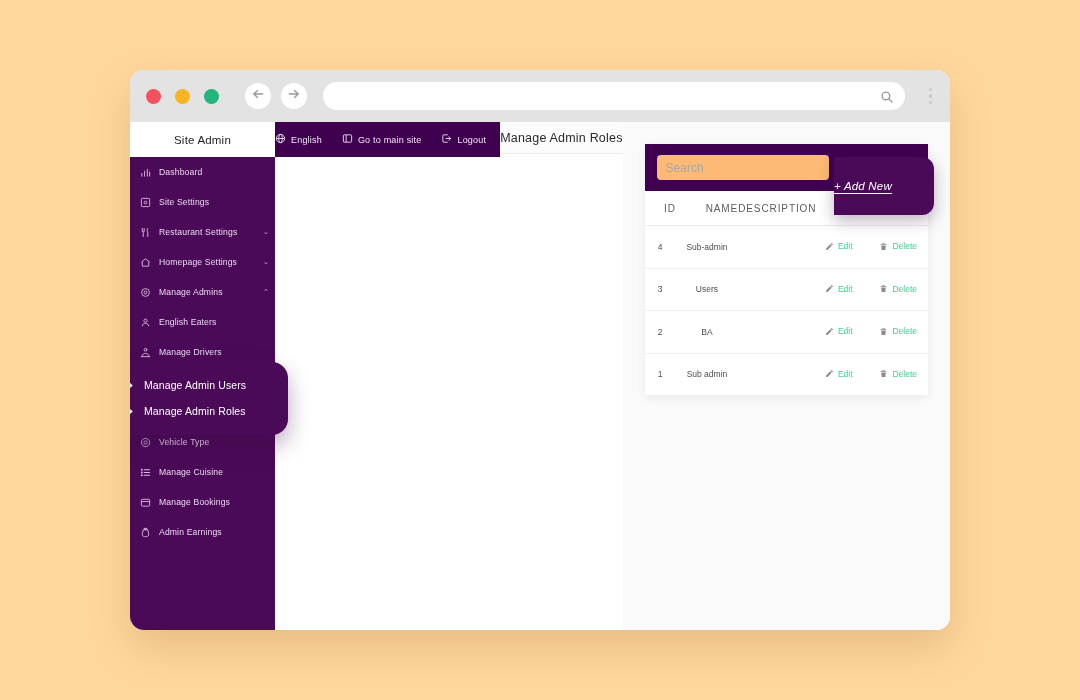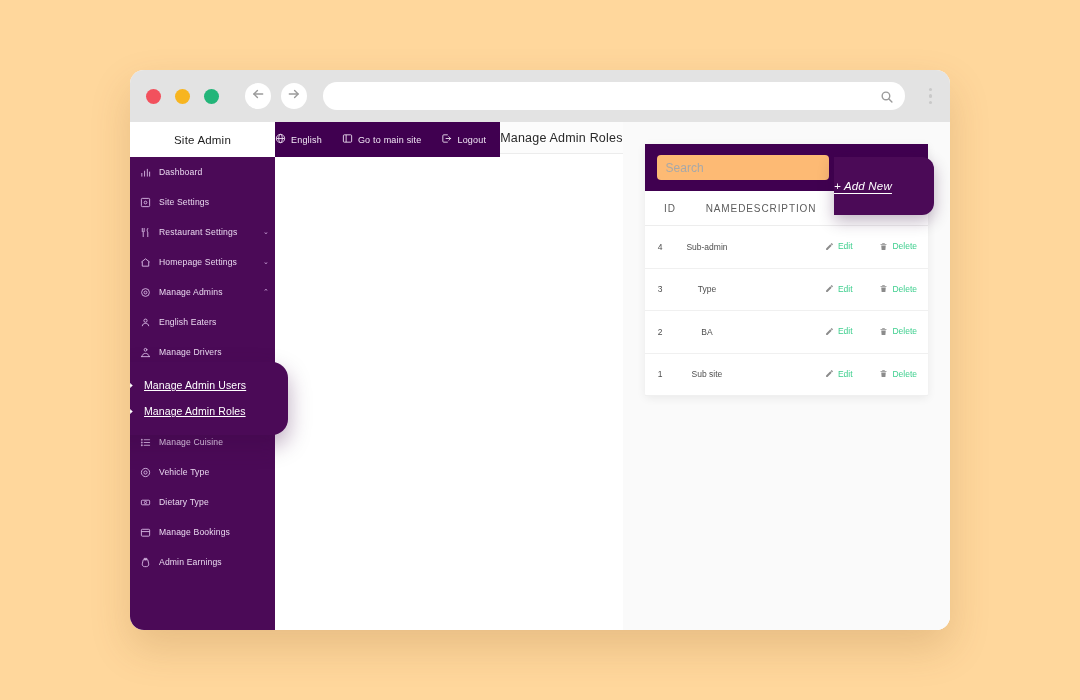--- a/index.html
+++ b/index.html
@@ -133,21 +133,20 @@
   }
   .flyout-item {
     display: flex;
     align-items: center;
     gap: 10px;
     padding: 7px 14px 7px 16px;
     color: #ffffff;
     font-size: 10.5px;
     letter-spacing: .1px;
     white-space: nowrap;
-    text-decoration: underline;
   }
   .flyout-item .fi-arrow {
     color: #ffffff;
     display: flex; align-items: center;
   }
   .flyout-item .fi-arrow svg { width: 13px; height: 11px; }
 
   
   #main-col { flex: 1; display: flex; flex-direction: row; min-width: 0; position: relative; }
 
@@ -413,51 +412,42 @@
             <svg viewBox="0 0 24 24" fill="none" stroke="currentColor" stroke-width="2">
               <circle cx="9" cy="12" r="6"></circle>
                 <path d="M15 6h5v12h-5"></path>
             </svg>
           </span>
           <span class="si-label">Manage Service Fee</span>
         </div>
 
         <div class="side-item">
           <span class="si-icon">
+            <svg viewBox="0 0 24 24" fill="none" stroke="currentColor" stroke-width="2">
+              <circle cx="12" cy="12" r="9"></circle>
+                <circle cx="12" cy="12" r="3.5"></circle>
+            </svg>
+          </span>
+          <span class="si-label">Vehicle Type</span>
+        </div>
+
+        <div class="side-item">
+          <span class="si-icon">
             <svg viewBox="0 0 24 24" fill="none" stroke="currentColor" stroke-width="2.2" stroke-linecap="round">
               <line x1="9" y1="6" x2="21" y2="6"></line>
                 <line x1="9" y1="12" x2="21" y2="12"></line>
               <line x1="9" y1="18" x2="21" y2="18"></line>
                 <circle cx="4" cy="6" r="1"></circle>
               <circle cx="4" cy="12" r="1"></circle>
                 <circle cx="4" cy="18" r="1"></circle>
             </svg>
           </span>
           <span class="si-label">Manage Cuisine</span>
         </div>
 
-        <div class="side-item">
-          <span class="si-icon">
-            <svg viewBox="0 0 24 24" fill="none" stroke="currentColor" stroke-width="2">
-              <circle cx="12" cy="12" r="9"></circle>
-                <circle cx="12" cy="12" r="3.5"></circle>
-            </svg>
-          </span>
-          <span class="si-label">Vehicle Type</span>
-        </div>
-
-        <div class="side-item">
-          <span class="si-icon">
-            <svg viewBox="0 0 24 24" fill="none" stroke="currentColor" stroke-width="2">
-              <rect x="3" y="7" width="18" height="10" rx="2"></rect>
-                <circle cx="12" cy="12" r="2.5"></circle>
-            </svg>
-          </span>
-          <span class="si-label">Dietary Type</span>
-        </div>
 
         <div class="side-item">
           <span class="si-icon">
             <svg viewBox="0 0 24 24" fill="none" stroke="currentColor" stroke-width="2" stroke-linejoin="round">
               <rect x="3" y="5" width="18" height="15" rx="2"></rect>
                 <line x1="3" y1="10" x2="21" y2="10"></line>
             </svg>
           </span>
           <span class="si-label">Manage Bookings</span>
         </div>
@@ -576,21 +566,21 @@
                           <path d="M9 3h6l1 2h4v2H4V5h4zM6 9h12l-1 12H7z"></path>
                         </svg>
                     </span>
                     <span>Delete</span>
                   </span>
                 </td>
               </tr>
 
               <tr>
                 <td>3</td>
-                <td>Type</td>
+                <td>Users</td>
                 <td></td>
                 <td>
                   <span class="action-link">
                     <span class="a-icon">
                       <svg viewBox="0 0 24 24" fill="currentColor">
                           <path d="M3 17.3V21h3.7L17.8 9.9l-3.7-3.7zM20.7 7a1 1 0 000-1.4l-2.3-2.3a1 1 0 00-1.4 0l-1.8 1.8 3.7 3.7z"></path>
                         </svg>
                     </span>
                     <span>Edit</span>
                   </span>
@@ -628,21 +618,21 @@
                           <path d="M9 3h6l1 2h4v2H4V5h4zM6 9h12l-1 12H7z"></path>
                         </svg>
                     </span>
                     <span>Delete</span>
                   </span>
                 </td>
               </tr>
 
               <tr>
                 <td>1</td>
-                <td>Sub site</td>
+                <td>Sub admin</td>
                 <td></td>
                 <td>
                   <span class="action-link">
                     <span class="a-icon">
                       <svg viewBox="0 0 24 24" fill="currentColor">
                           <path d="M3 17.3V21h3.7L17.8 9.9l-3.7-3.7zM20.7 7a1 1 0 000-1.4l-2.3-2.3a1 1 0 00-1.4 0l-1.8 1.8 3.7 3.7z"></path>
                         </svg>
                     </span>
                     <span>Edit</span>
                   </span>

